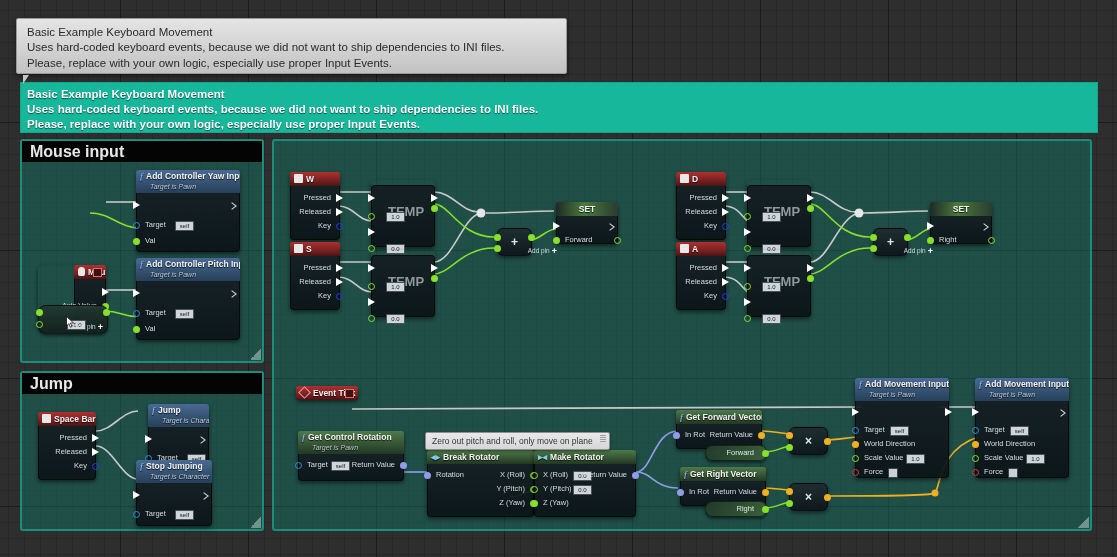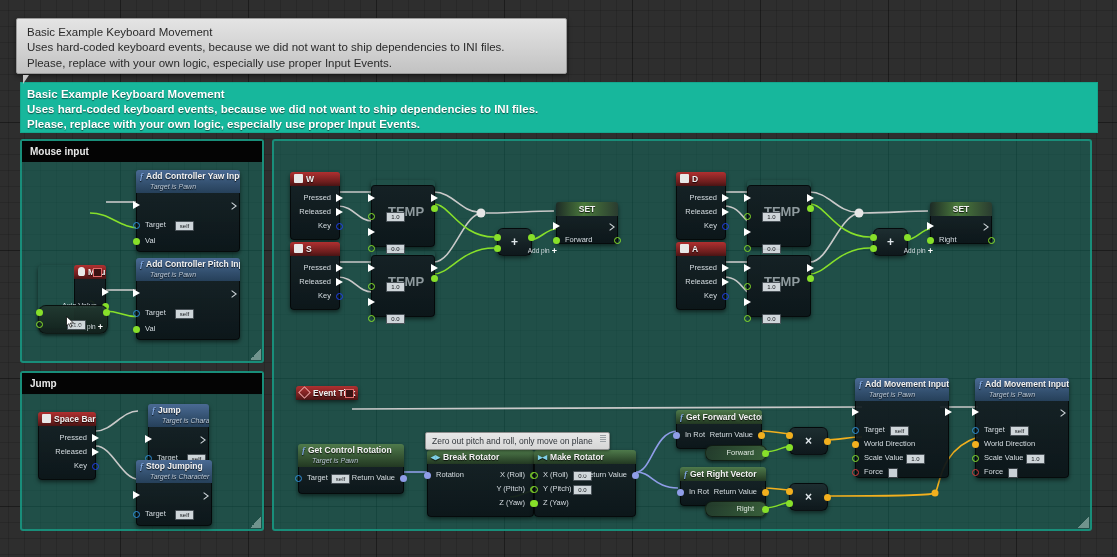--- a/index.html
+++ b/index.html
@@ -25,21 +25,21 @@
   .comment{position:absolute;box-sizing:border-box;}
   .comment .cbody{
     position:absolute;left:0;right:0;top:0;bottom:0;
     background:rgba(17,122,107,0.44);
     border:2px solid rgba(24,164,140,0.75);
     border-radius:3px;
   }
   .comment .cbar{
     position:absolute;left:2px;right:2px;top:2px;height:21px;
     background:#040404;color:#e8e8e8;
-    font-size:10px;font-weight:bold;line-height:21px;padding-left:8px;
+    font-size:16px;font-weight:bold;line-height:21px;padding-left:8px;
     box-sizing:border-box;overflow:hidden;white-space:nowrap;
   }
   .comment .resize{
     position:absolute;right:3px;bottom:3px;width:11px;height:11px;
     background:linear-gradient(135deg,transparent 0 50%,rgba(210,230,225,0.45) 50% 100%);
   }
 
   
   #banner{
     position:absolute;left:20px;top:82px;width:1078px;height:51px;
@@ -635,21 +635,21 @@
       <span class="diamond"></span><span>Event Tick</span>
       <span class="delbox"></span>
     </div>
   </div>
 
   <div class="sticky" style="left:425px;top:432px;">
     <span>Zero out pitch and roll, only move on plane</span>
     <span class="grip"></span>
   </div>
 
-  <div class="node" style="left:298px;top:444px;width:106px;">
+  <div class="node" style="left:298px;top:431px;width:106px;">
     <div class="hdr hdr-pure tall">
       <span class="fxicon">f</span><span>Get Control Rotation</span>
       <span class="sub">Target is Pawn</span>
     </div>
     <div class="body" style="height:22px;padding-top:4px;">
       <div class="row">
         <span class="pin left dot c-blue"></span>
         <span class="lbl l">Target</span>
         <span class="valbox" style="left:32px;">self</span>
         <span class="lbl r">Return Value</span>

